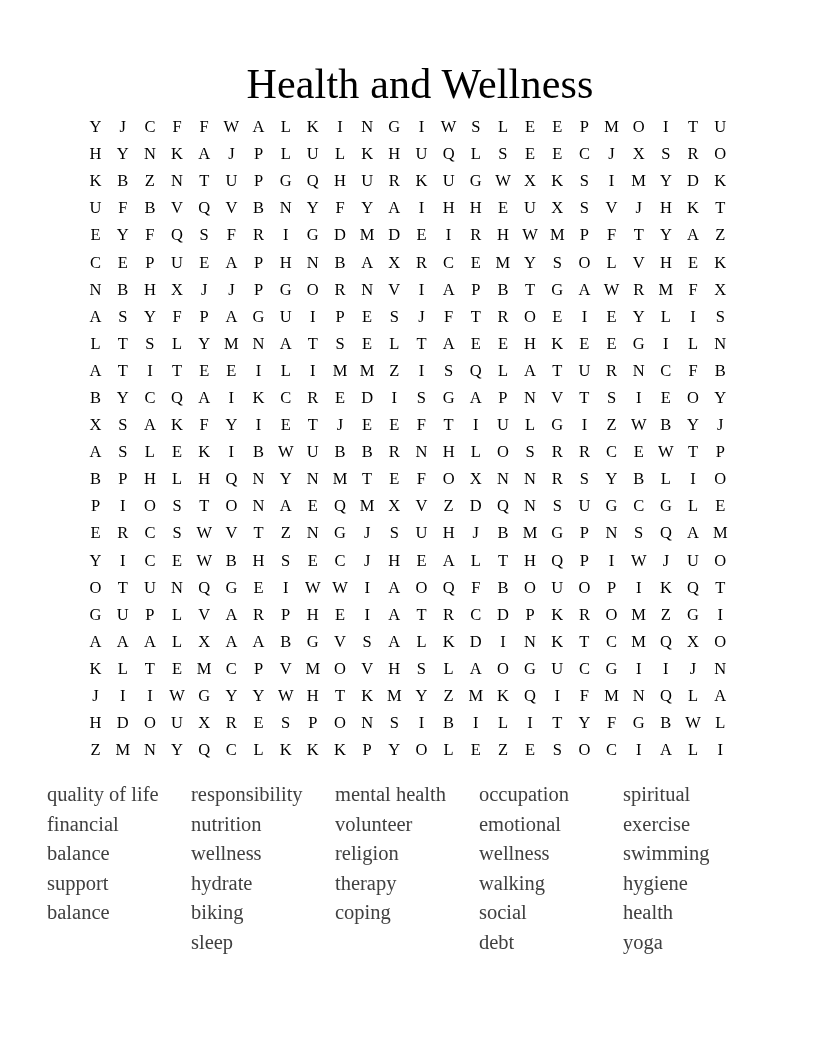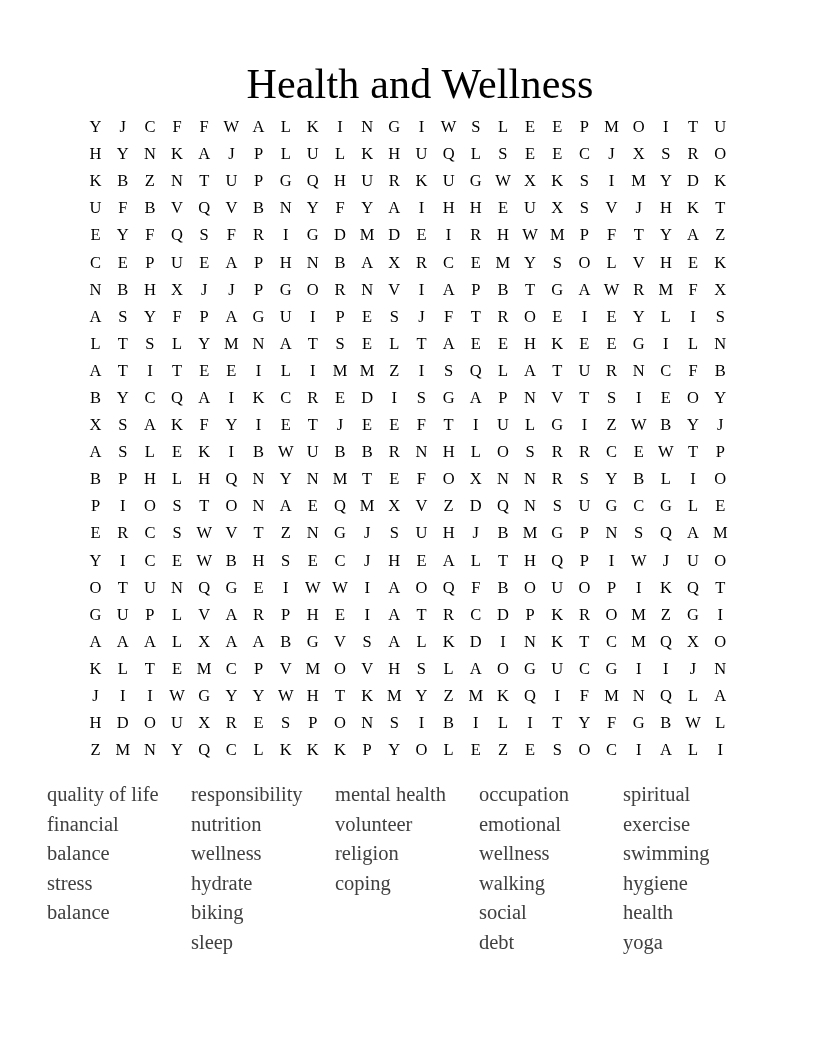--- a/index.html
+++ b/index.html
@@ -715,35 +715,36 @@
           </tr>
         </tbody>
     </table>
   </div>
 
   <div class="wordlist">
       <div class="word-col">
         <div class="word-item">quality of life</div>
         <div class="word-item">financial</div>
         <div class="word-item">balance</div>
-        <div class="word-item">stress</div>
+        <div class="word-item">support</div>
         <div class="word-item">balance</div>
       </div>
       <div class="word-col">
         <div class="word-item">responsibility</div>
         <div class="word-item">nutrition</div>
         <div class="word-item">wellness</div>
         <div class="word-item">hydrate</div>
         <div class="word-item">biking</div>
         <div class="word-item">sleep</div>
       </div>
       <div class="word-col">
         <div class="word-item">mental health</div>
         <div class="word-item">volunteer</div>
         <div class="word-item">religion</div>
+        <div class="word-item">therapy</div>
         <div class="word-item">coping</div>
       </div>
       <div class="word-col">
         <div class="word-item">occupation</div>
         <div class="word-item">emotional</div>
         <div class="word-item">wellness</div>
         <div class="word-item">walking</div>
         <div class="word-item">social</div>
         <div class="word-item">debt</div>
       </div>

